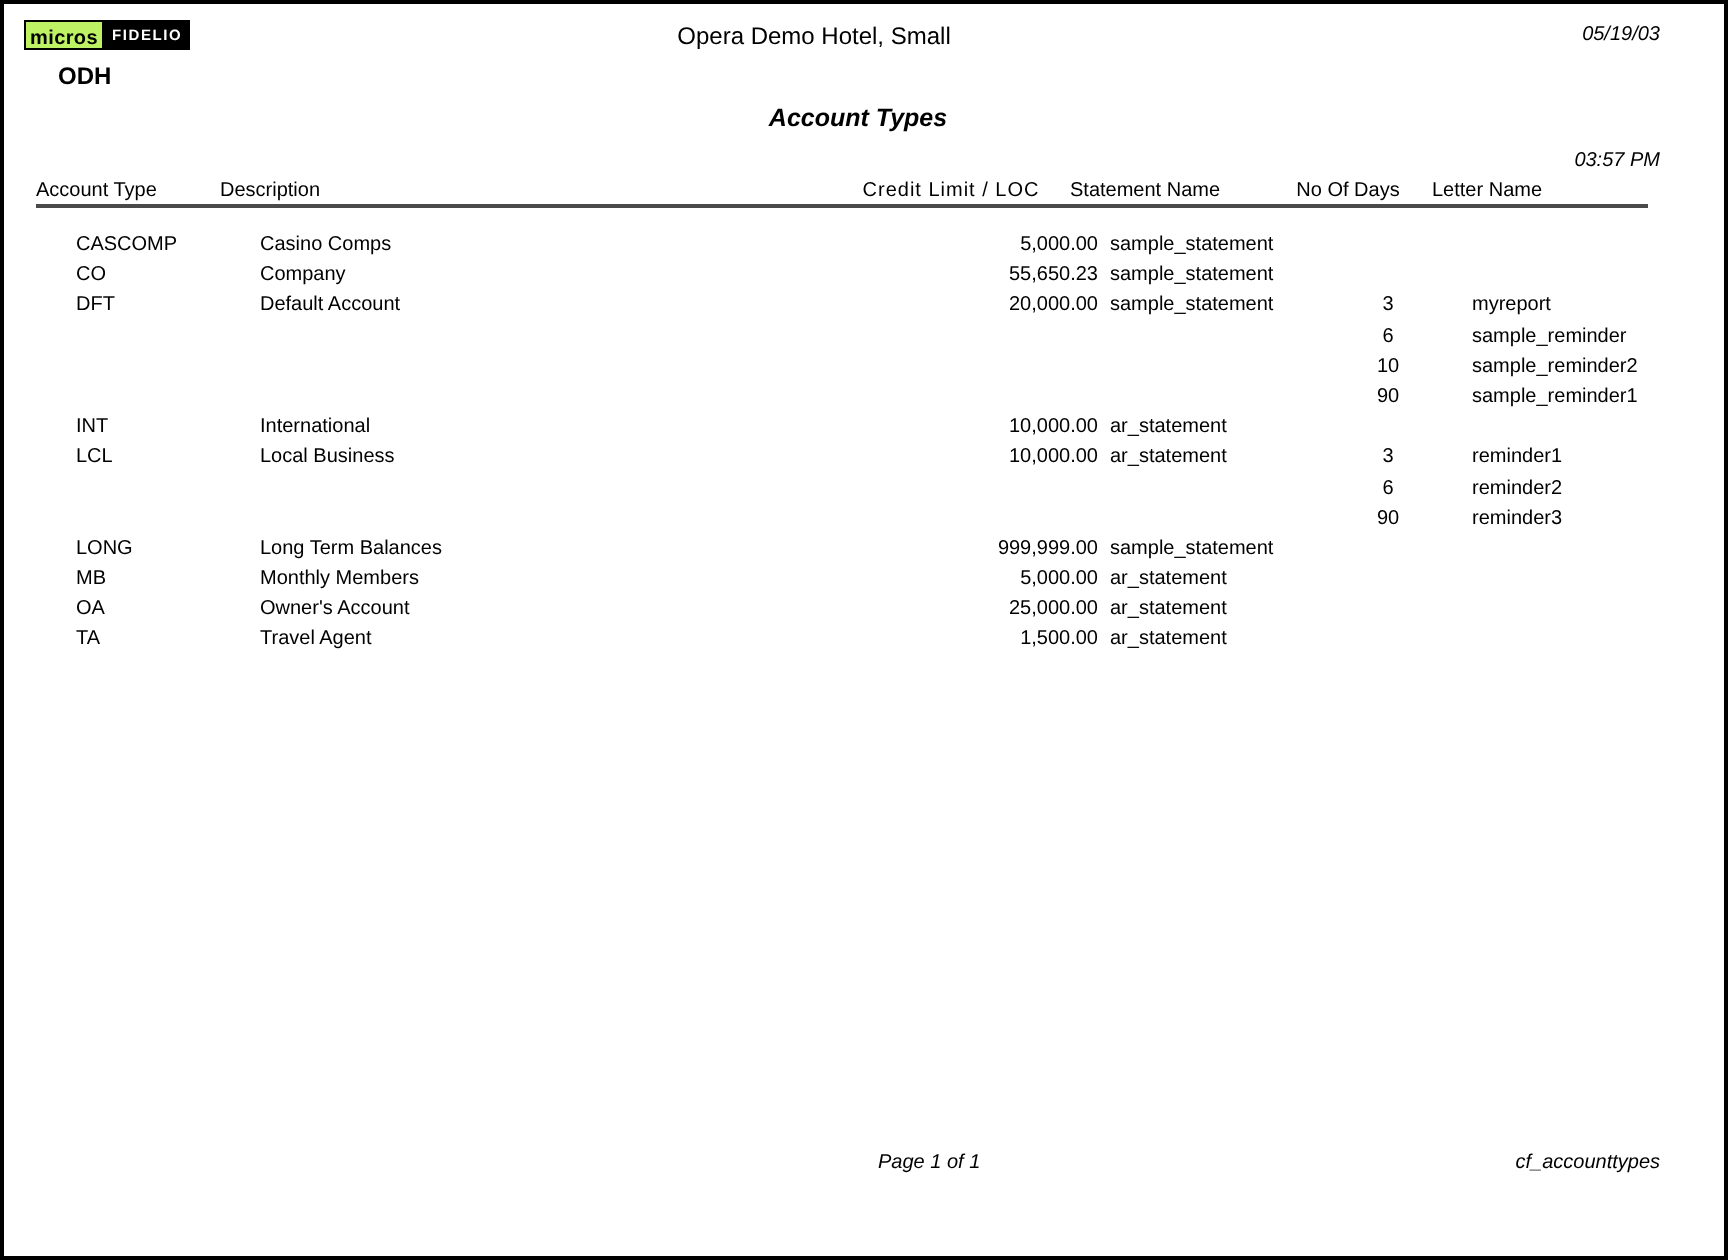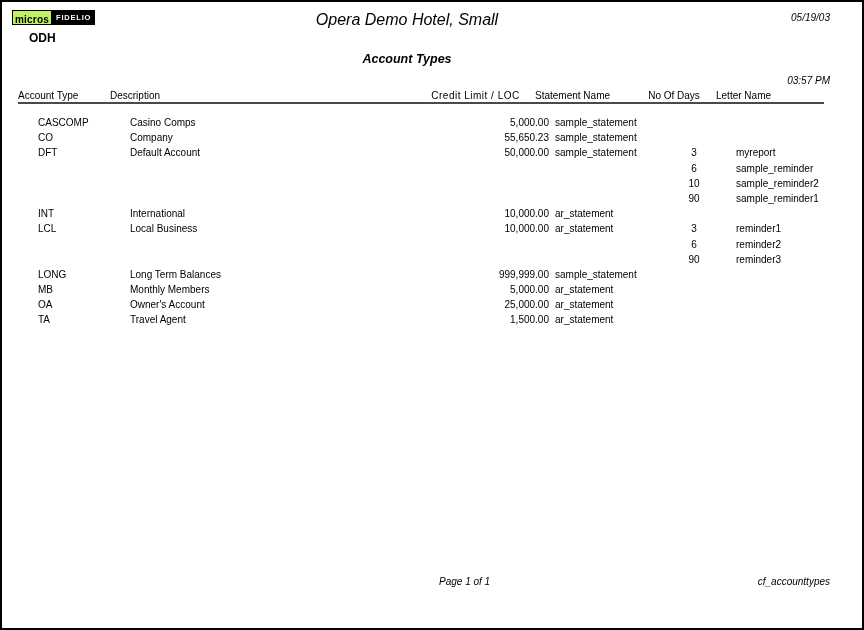--- a/index.html
+++ b/index.html
@@ -22,22 +22,22 @@
   }
   .logo-fidelio {
     background:#000; color:#fff;
     font-weight:bold; font-size:7.5px; line-height:15px;
     padding:0 4px; letter-spacing:0.8px;
   }
   .property-code { position:absolute; left:27px; top:29px; font-weight:bold; font-size:12px; }
 
   
   .center-band { position:absolute; left:0; width:810px; text-align:center; }
-  .hotel-name { top:9px; font-style:italic; font-size:16px; }
-  .report-title { top:50px; font-style:italic; font-weight:bold; font-size:12.5px; }
+  .hotel-name { top:9px; font-size:12px; }
+  .report-title { top:50px; font-style:italic; font-weight:bold; font-size:12.5px;margin-left:22px; }
 
   
   .right-meta { position:absolute; right:32px; text-align:right; font-style:italic; font-size:10px; }
   .run-date { top:10px; }
   .run-time { top:49px;margin-top:24px; }
 
   
   .thead { position:absolute; left:0; top:88px; width:100%; height:12px; font-size:10px; }
   .head-rule { position:absolute; left:16px; top:100px; width:806px; height:2px; background:#4a4a4a; }
   .tbody { position:absolute; left:0; top:113px; width:100%; font-size:10px; }
@@ -91,21 +91,21 @@
       </div>
       <div class="tline">
         <span class="c-acct">CO</span>
         <span class="c-desc">Company</span>
         <span class="c-credit">55,650.23</span>
         <span class="c-stmt">sample_statement</span>
       </div>
       <div class="tline">
         <span class="c-acct">DFT</span>
         <span class="c-desc">Default Account</span>
-        <span class="c-credit">50,000.00</span>
+        <span class="c-credit">20,000.00</span>
         <span class="c-stmt">sample_statement</span>
         <span class="c-days">3</span>
         <span class="c-letter">myreport</span>
       </div>
       <div class="tline">
         <span class="c-days">6</span>
         <span class="c-letter">sample_reminder</span>
       </div>
       <div class="tline">
         <span class="c-days">10</span>

